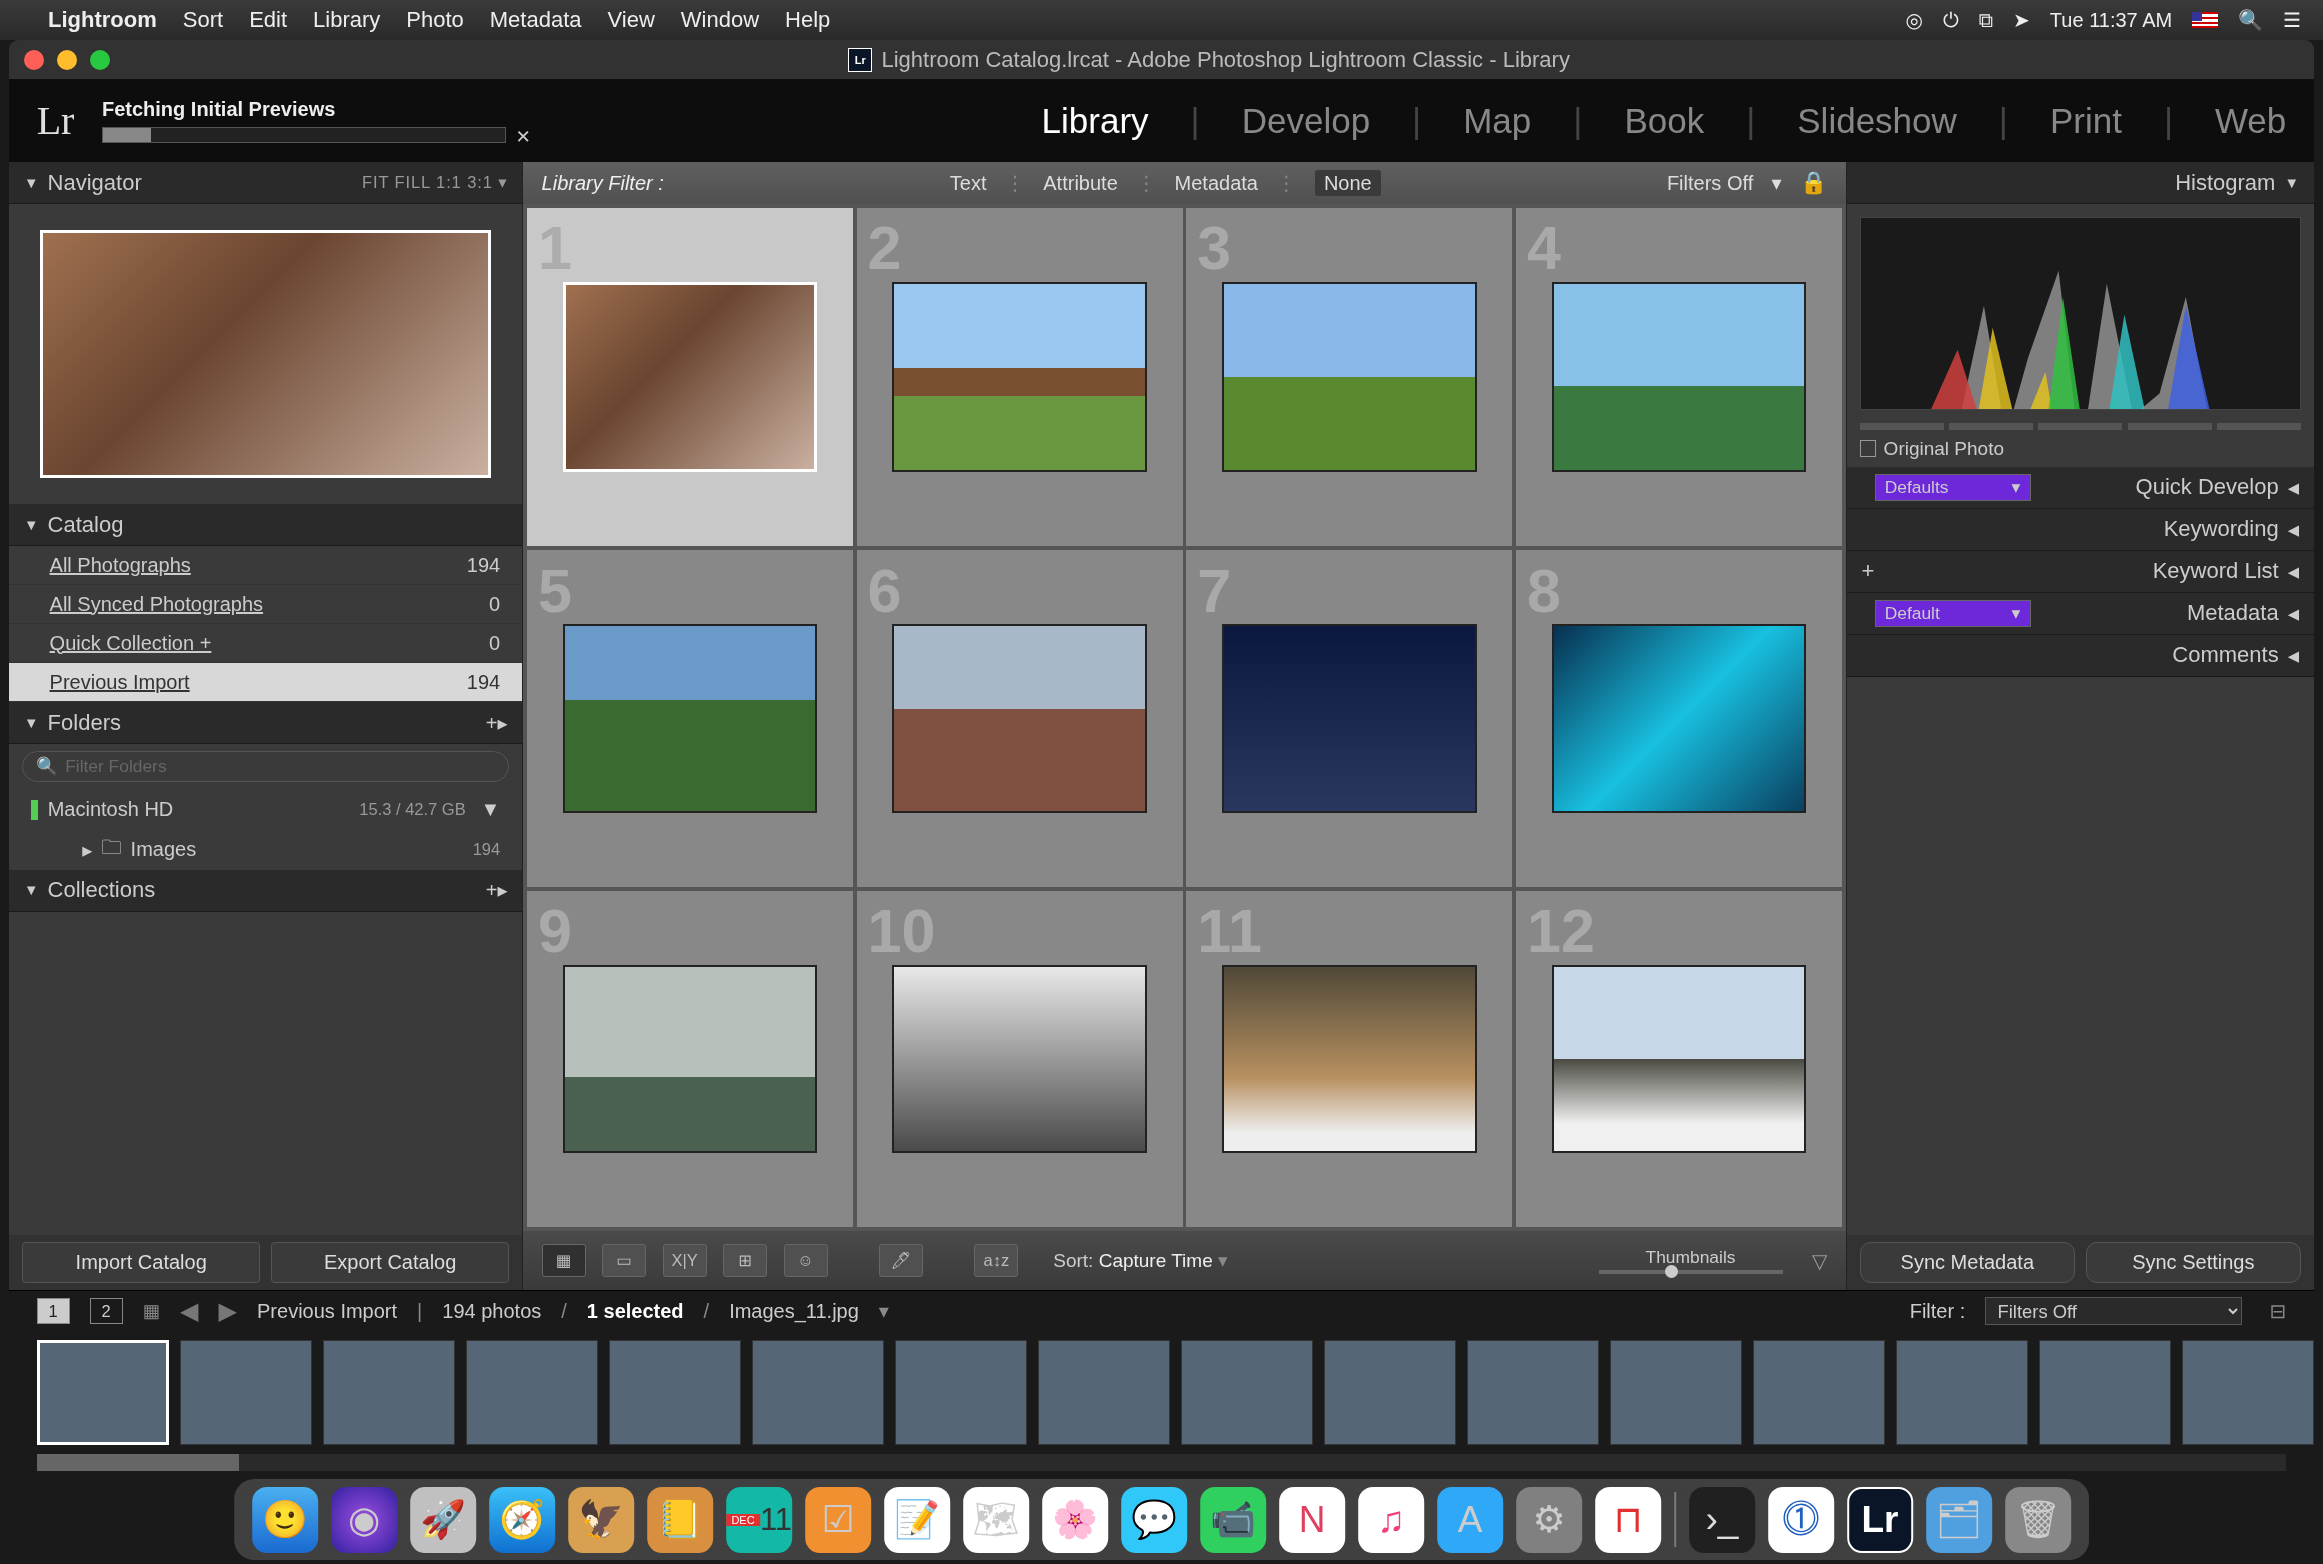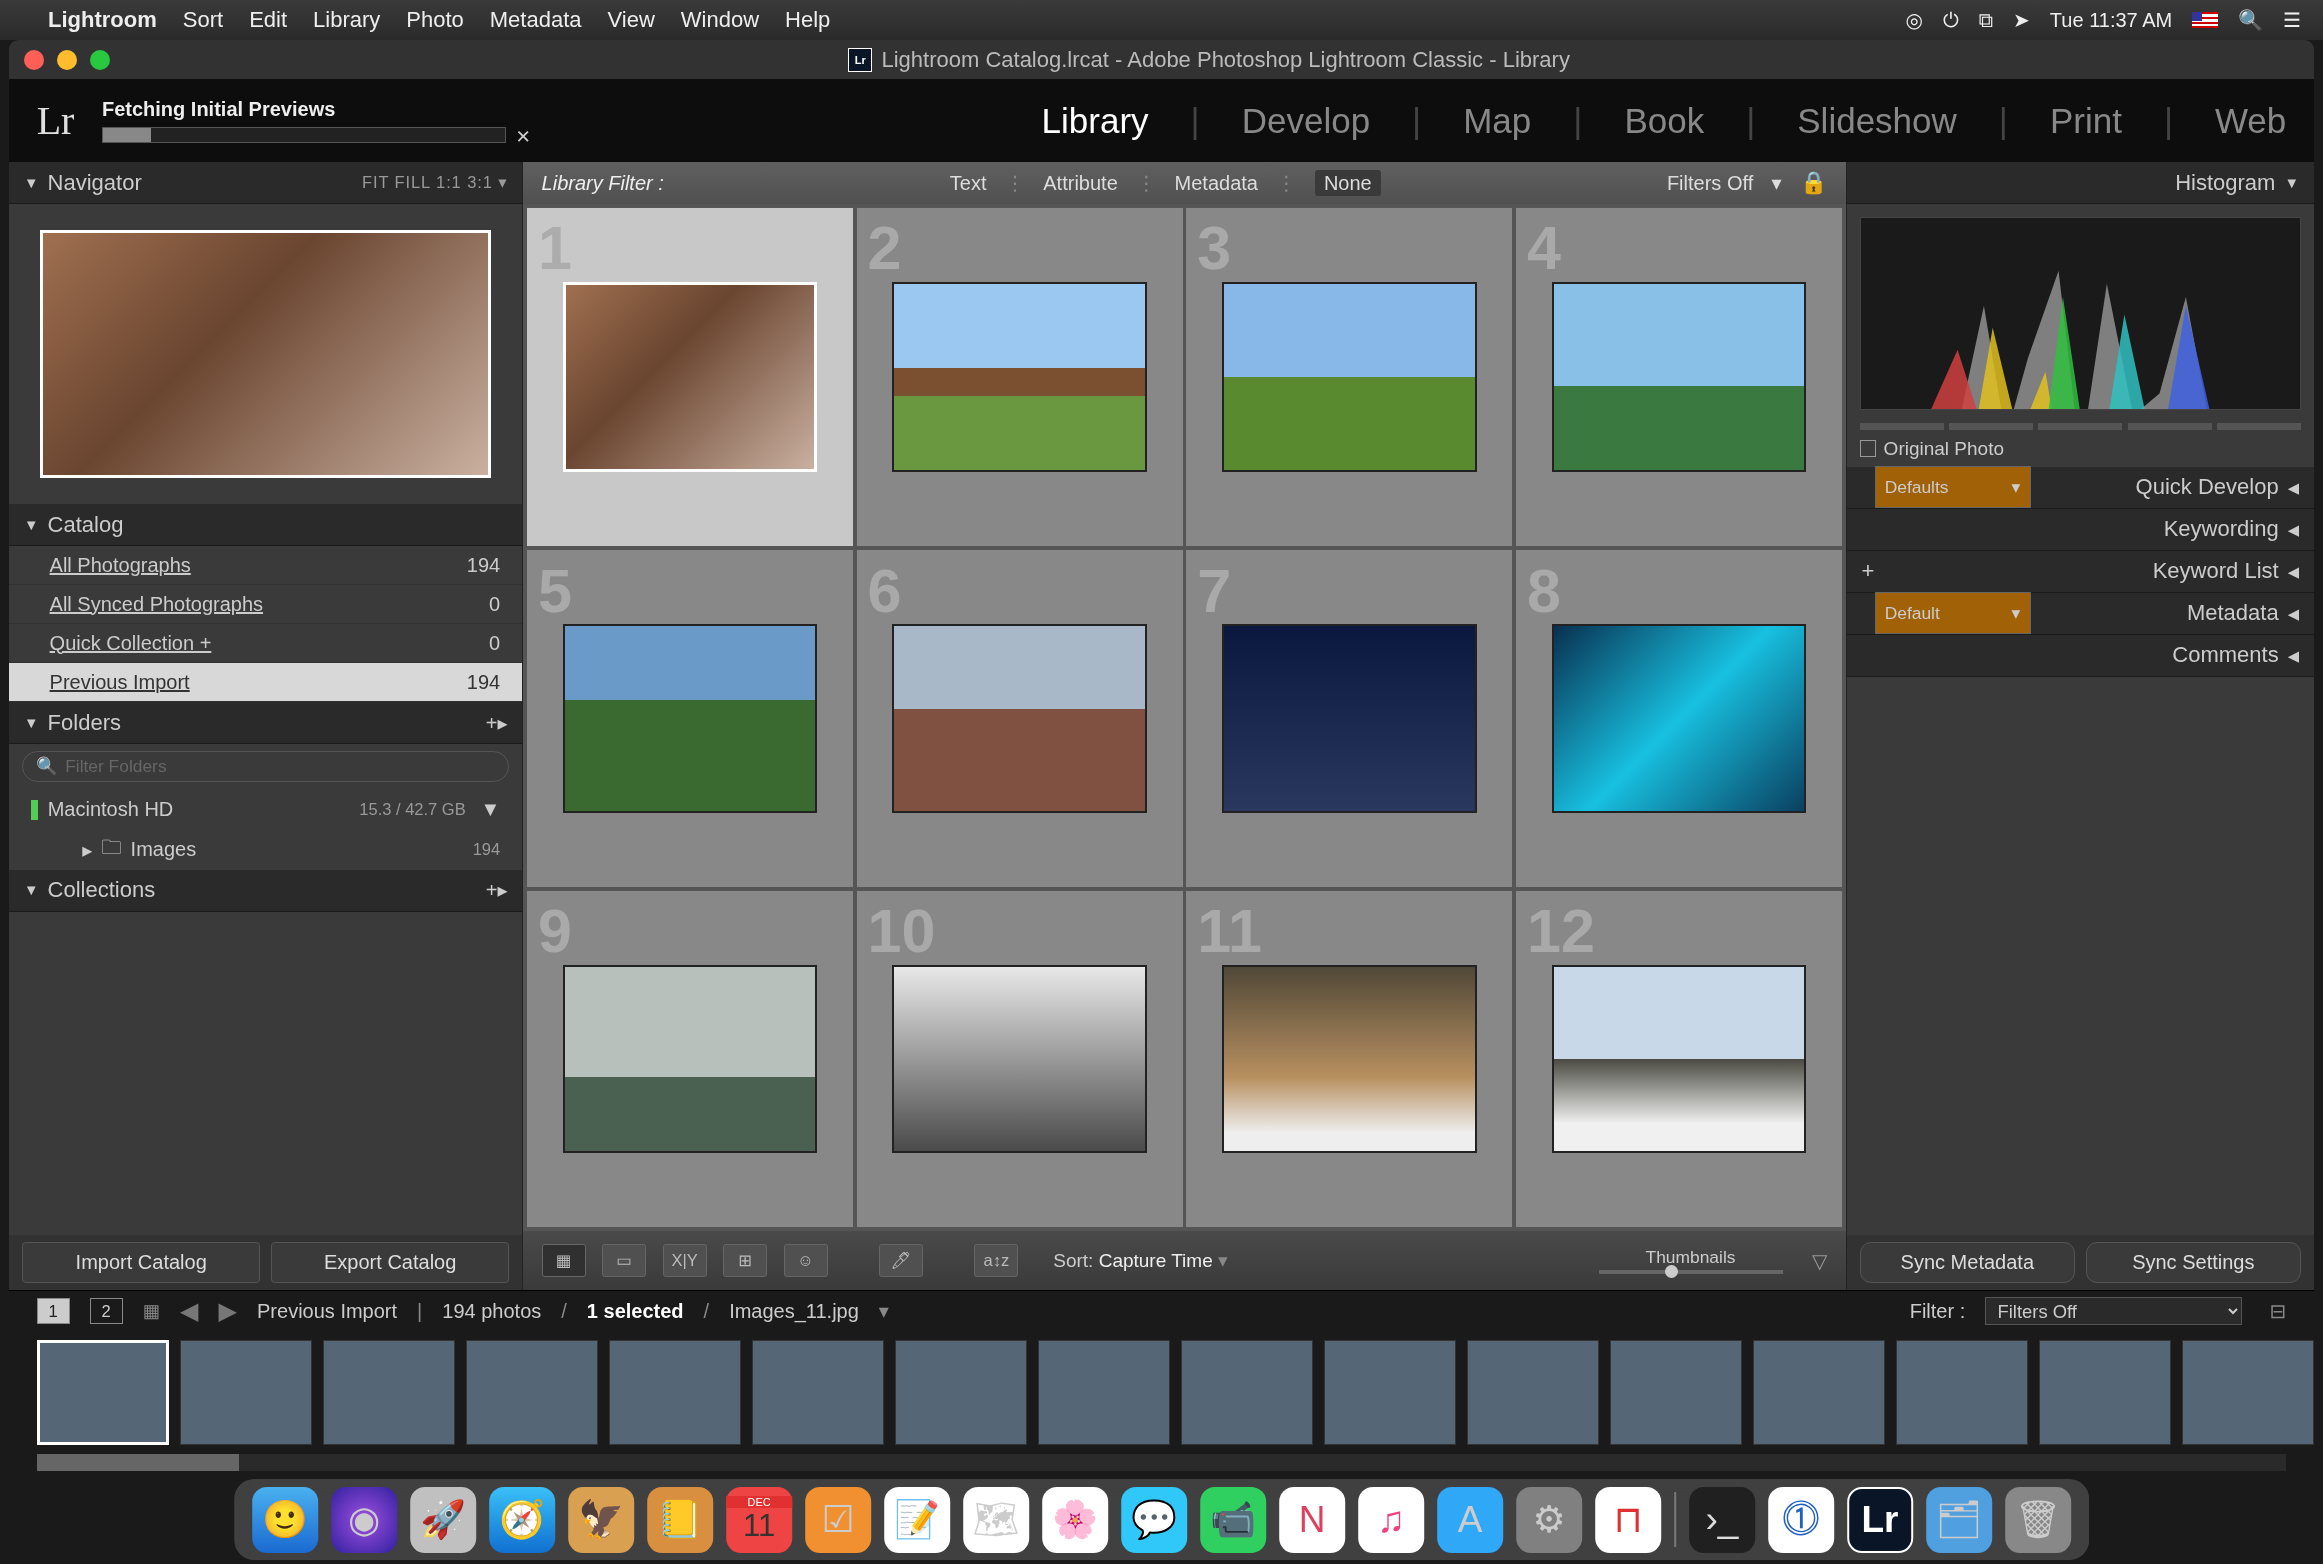--- a/index.html
+++ b/index.html
@@ -97,21 +97,21 @@
 .toolbar .thumbslider .track .knob{position:absolute;left:36%;top:-5.5px;width:13px;height:13px;border-radius:50%;background:#ccc;}
 .chev{font-size:20px;color:#999;margin-left:13px;}
 
 
 .histo-wrap{padding:13px;}
 .histogram{height:193px;background:#1a1a1a;border:0.9px solid #444;position:relative;overflow:hidden;}
 .hist-layer{position:absolute;inset:0;}
 .orig-row{display:flex;align-items:center;gap:7.3px;padding:7.3px 13px;color:#ccc;font-size:19px;}
 .orig-row .cb{width:16.5px;height:16.5px;border:0.9px solid #999;}
 
-.defaults{height:42px;background:#a16207;margin:3.7px 13px;border:0.9px solid #666;display:flex;align-items:center;padding:0 9.2px;font-size:17.4px;color:#ccc;width:156px;} 
+.defaults{height:27px;background:#6d28d9;margin:3.7px 13px;border:0.9px solid #666;display:flex;align-items:center;padding:0 9.2px;font-size:17.4px;color:#ccc;width:156px;} 
 
 .pfoot-r{height:55px;display:flex;gap:11px;padding:7.3px 13px;background:#323232;margin-top:auto;}
 .pfoot-r button{flex:1;background:#3a3a3a;border:0.9px solid #555;color:#ddd;font-size:20px;border-radius:11px;}
 
 
 .filmstrip-wrap{background:#1a1a1a;border-top:0.9px solid #000;}
 .fs-info{height:40px;display:flex;align-items:center;padding:0 27.5px;gap:20px;color:#ccc;font-size:20px;}
 .fs-info .monbtn{width:33px;height:26px;border:0.9px solid #888;display:flex;align-items:center;justify-content:center;font-size:16.5px;}
 .fs-info .monbtn.active{background:#ccc;color:#222;}
 .fs-info .gi{font-size:18.4px;color:#888;}
@@ -487,21 +487,21 @@
   </div>
 </div>
 
 <div class="dock">
   <div class="icon" style="background:linear-gradient(#4ab0f0,#1a6ad0);">🙂</div>
   <div class="icon" style="background:radial-gradient(circle,#a050e0,#3020a0);">◉</div>
   <div class="icon" style="background:#c0c0c0;">🚀</div>
   <div class="icon" style="background:linear-gradient(#3ac0f8,#1070d0);">🧭</div>
   <div class="icon" style="background:#d8a050;">🦅</div>
   <div class="icon" style="background:#d89040;">📒</div>
-  <div class="icon" style="background:#ef4444;color:#e03030;flex-direction:column;font-size:13px;">
+  <div class="icon" style="background:#14b8a6;color:#e03030;font-size:13px;">
       <div style="background:#e03030;color:#fff;width:100%;text-align:center;font-size:11px;">DEC</div>
       <div style="font-size:31px;color:#333;">11</div>
     </div>
   <div class="icon" style="background:#f09030;">☑</div>
   <div class="icon" style="background:#fff;">📝</div>
   <div class="icon" style="background:#fff;">🗺</div>
   <div class="icon" style="background:#fff;">🌸</div>
   <div class="icon" style="background:#30c8f8;">💬</div>
   <div class="icon" style="background:#30d060;">📹</div>
   <div class="icon" style="background:#fff;color:#e04060;">N</div>

